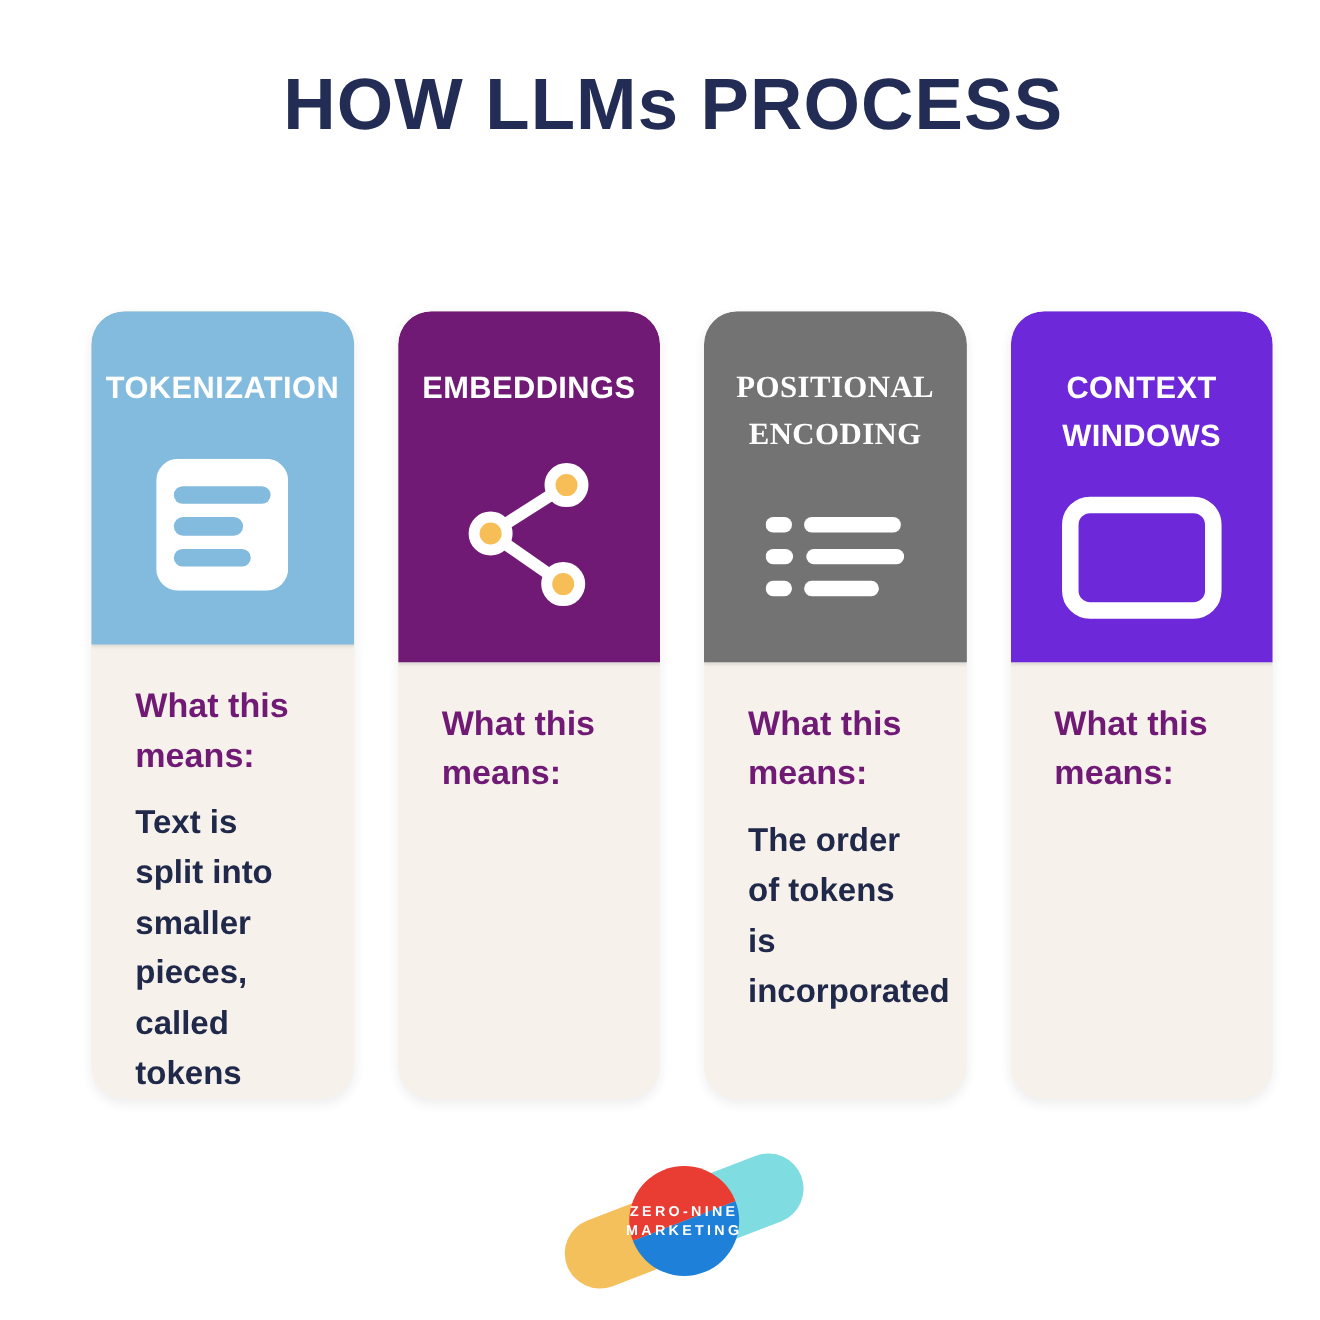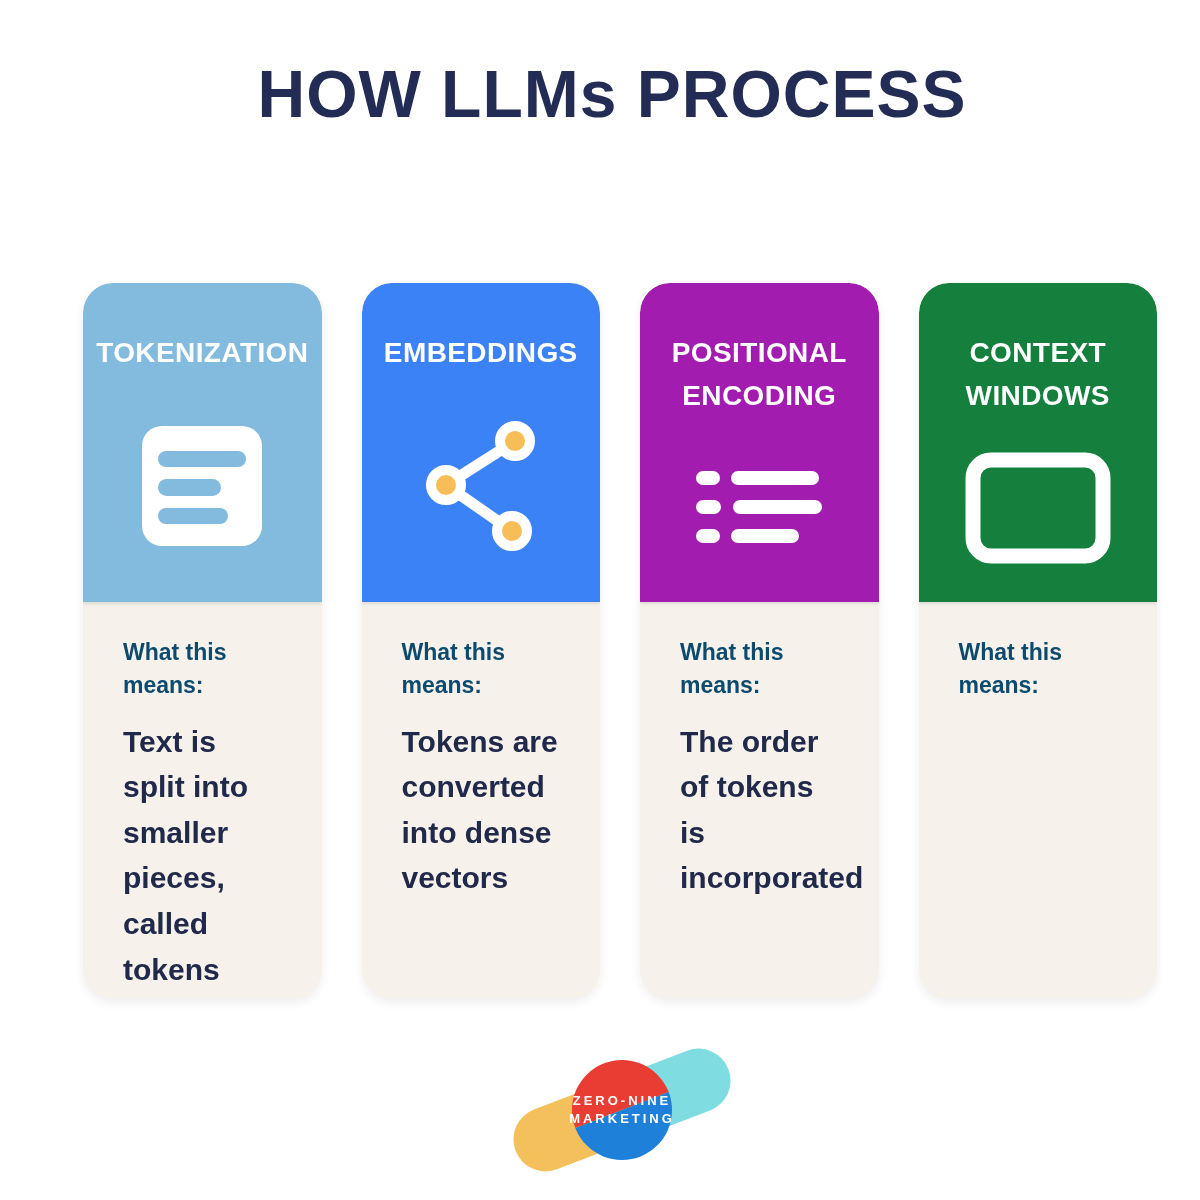--- a/index.html
+++ b/index.html
@@ -65,23 +65,23 @@
     justify-content:center;
     width:100%;
   }
   .card-body{
     flex:1;
     padding:34px 36px 0 40px;
     box-sizing:border-box;
   }
   .meaning-label{
     font-weight:700;
-    font-size:23px;
+    font-size:31px;
     line-height:1.45;
-    color:#0c4a6e;
+    color:#701a75;
     max-width:190px;
   }
   .meaning-text{
     margin-top:16px;
     font-weight:700;
     font-size:30px;
     line-height:1.52;
     color:#20294A;
     max-width:192px;
   }
@@ -114,46 +114,45 @@
         </span>
       </div>
     </div>
     <div class="card-body">
       <div class="meaning-label">What this means:</div>
       <div class="meaning-text">Text is split into smaller pieces, called tokens</div>
     </div>
   </div>
 
   <div class="card" style="background-color: rgb(246, 242, 235);">
-    <div class="card-header" style="background-color: #3b82f6; color: rgb(247, 190, 88);">
+    <div class="card-header" style="background-color: #701a75; color: rgb(247, 190, 88);">
       <div class="card-header-title">EMBEDDINGS</div>
       <div class="icon-wrap">
         <span>
           <svg width="112" height="132" viewBox="0 0 112 132">
             <g stroke="#ffffff" stroke-width="11" stroke-linecap="round">
               <line x1="21" y1="65" x2="90" y2="21"></line>
               <line x1="21" y1="65" x2="87" y2="111"></line>
             </g>
             <g fill="currentColor" stroke="#ffffff" stroke-width="10">
               <circle cx="21" cy="65" r="15"></circle>
               <circle cx="90" cy="21" r="15"></circle>
               <circle cx="87" cy="111" r="15"></circle>
             </g>
           </svg>
         </span>
       </div>
     </div>
     <div class="card-body">
       <div class="meaning-label">What this means:</div>
-      <div class="meaning-text">Tokens are converted into dense vectors</div>
-    </div>
-  </div>
-
-  <div class="card" style="background-color: rgb(246, 242, 235);">
-    <div class="card-header" style="background-color: #a21caf; color: rgb(240, 126, 79);">
+    </div>
+  </div>
+
+  <div class="card" style="background-color: rgb(246, 242, 235);">
+    <div class="card-header" style="background-color: #737373; color: rgb(240, 126, 79); font-family: Liberation Serif, serif;">
       <div class="card-header-title">POSITIONAL ENCODING</div>
       <div class="icon-wrap">
         <span>
           <svg width="126" height="74" viewBox="0 0 126 74">
             <g fill="#ffffff">
               <rect x="0" y="0" width="24" height="14" rx="7"></rect>
               <rect x="35" y="0" width="88" height="14" rx="7"></rect>
               <rect x="0" y="29" width="25" height="14" rx="7"></rect>
               <rect x="37" y="29" width="89" height="14" rx="7"></rect>
               <rect x="0" y="58" width="24" height="14" rx="7"></rect>
@@ -163,21 +162,21 @@
         </span>
       </div>
     </div>
     <div class="card-body">
       <div class="meaning-label">What this means:</div>
       <div class="meaning-text">The order of tokens is incorporated</div>
     </div>
   </div>
 
   <div class="card" style="background-color: rgb(246, 242, 235);">
-    <div class="card-header" style="background-color: #15803d; color: rgb(60, 126, 194);">
+    <div class="card-header" style="background-color: #6d28d9; color: rgb(60, 126, 194);">
       <div class="card-header-title">CONTEXT WINDOWS</div>
       <div class="icon-wrap">
         <span>
           <svg width="146" height="112" viewBox="0 0 146 112">
             <rect x="8" y="8" width="130" height="96" rx="18" fill="none" stroke="#ffffff" stroke-width="15"></rect>
           </svg>
         </span>
       </div>
     </div>
     <div class="card-body">

